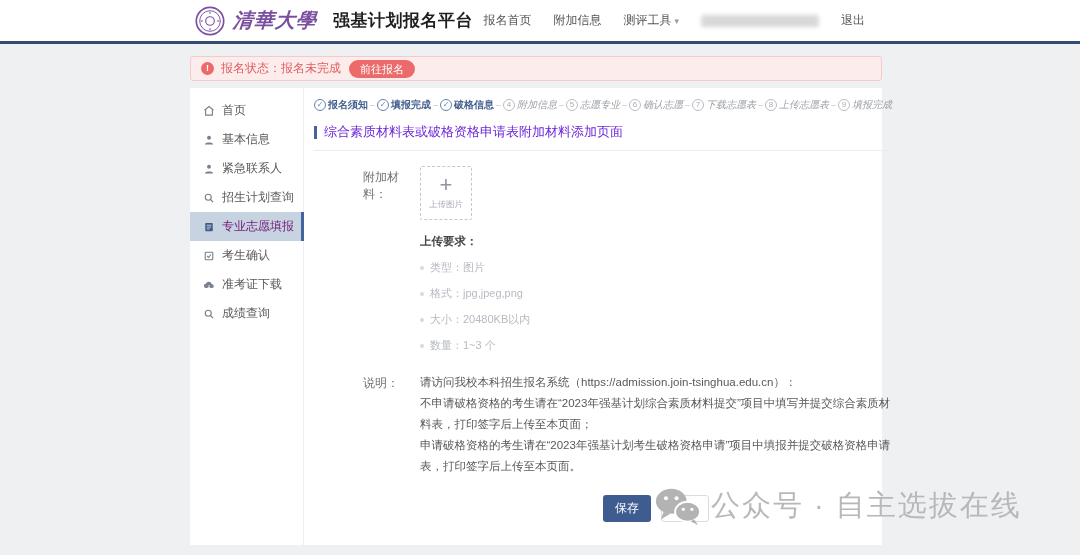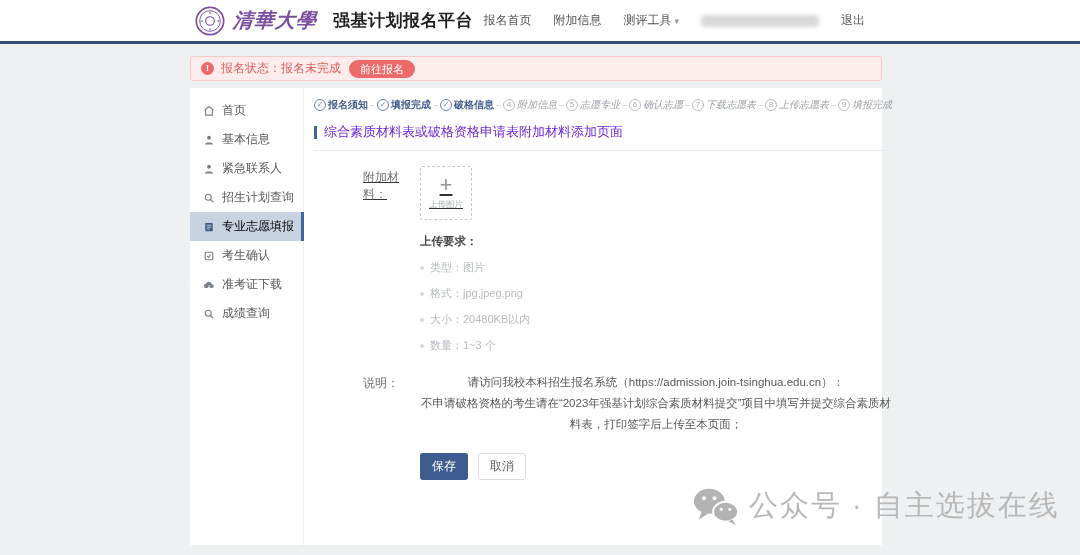--- a/index.html
+++ b/index.html
@@ -58,21 +58,21 @@
   }
 
   
   .sidebar { width:114px; border-right:1px solid #ebeef2; padding-top:8px; flex:0 0 114px; }
   .side-item {
     height:29px; display:flex; align-items:center; gap:7px;
     padding-left:13px; font-size:12px; color:#595959; cursor:pointer; white-space:nowrap;
   }
   .side-item svg { width:12px; height:12px; flex:0 0 12px; }
   .side-item.active {
-    background:#c8d3e2; border-right:3px solid #44659c; margin-right:-1px; color:#000000;
+    background:#c8d3e2; border-right:3px solid #44659c; margin-right:-1px; color:#701a75;
   }
 
   
   .main { flex:1; padding:8px 8px 0 10px; position:relative; }
 
   
   .steps { display:flex; align-items:center; white-space:nowrap; margin-top:2px; }
   .step { display:flex; align-items:center; gap:2px; }
   .step-circle {
     width:12px; height:12px; border-radius:50%; border:1px solid;
@@ -85,51 +85,51 @@
   .step.pending .step-label { color:#9ca1a8;font-style:italic; }
   .step-line { width:5px; height:1px; background:#d9d9d9; margin:0 2px; flex:0 0 5px; }
 
   
   .title-row { display:flex; align-items:center; margin-top:11px; }
   .title-bar { width:3px; height:13px; background:#44659c; margin-right:7px; }
   .page-title { font-size:13px; color:#6d28d9; }
   .title-divider { border-bottom:1px solid #ececec; margin-top:9px; }
 
   
-  .form-row { display:flex; margin-top:15px;text-decoration:underline; }
+  .form-row { display:flex; margin-top:15px; }
   .form-label { margin-left:49px; width:57px; font-size:12px; color:#707070; padding-top:3px; flex:0 0 57px; }
   .upload-box {
     width:52px; height:54px; border:1px dashed #c3c7ce; border-radius:2px;
     display:flex; flex-direction:column; align-items:center; justify-content:center;
     cursor:pointer; background:#fff;
   }
   .upload-plus { font-size:22px; line-height:20px; color:#8f959e; font-weight:300; }
   .upload-text { font-size:8.5px; color:#aab0b8; margin-top:4px; }
 
   .req-title { margin:14px 0 0 106px; font-size:11.5px; font-weight:bold; color:#444; }
   .req-item { margin:11px 0 0 106px; font-size:11px; color:#b6bac1; display:flex; align-items:center; }
   .req-bullet { width:4px; height:4px; border-radius:50%; background:#d7dadf; margin-right:6px; flex:0 0 4px; }
 
   .notes-row { display:flex; margin-top:19px; }
-  .notes-body { flex:1;text-align:center; }
+  .notes-body { flex:1; }
   .note-line { font-size:11.5px; color:#595959; line-height:21px; }
 
-  .btn-row { margin:18px 0 12px 106px; display:flex; gap:10px; }
+  .btn-row { margin:18px 0 12px 106px; display:flex; gap:10px;justify-content:center; }
   .btn-save {
     background:#3e5c8f; color:#fff; font-size:12px; padding:5px 12px;
     border:none; border-radius:3px; cursor:pointer;
   }
   .btn-cancel {
     background:#fff; color:#5f6368; font-size:12px; padding:4px 11px;
     border:1px solid #d9dce3; border-radius:3px; cursor:pointer;
   }
 
   
   .watermark {
-    position:absolute; left:693px; top:486px; display:flex; align-items:center; gap:10px;
+    position:absolute; left:655px; top:486px; display:flex; align-items:center; gap:10px;
     pointer-events:none;
   }
   .watermark svg { width:46px; height:40px; }
   .watermark-text { font-size:29px; color:#b8b8b8; letter-spacing:2px; white-space:nowrap; }
 </style>
 </head>
 <body>
 
 <div class="header">
   <div class="logo-group">
@@ -302,20 +302,21 @@
     <div class="req-item">
         <span class="req-bullet"></span>
         <span>数量：1~3 个</span>
       </div>
 
     <div class="notes-row">
       <span class="form-label">说明：</span>
       <div class="notes-body">
         <div class="note-line">请访问我校本科招生报名系统（https://admission.join-tsinghua.edu.cn）：</div>
         <div class="note-line">不申请破格资格的考生请在“2023年强基计划综合素质材料提交”项目中填写并提交综合素质材料表，打印签字后上传至本页面；</div>
+        <div class="note-line">申请破格资格的考生请在“2023年强基计划考生破格资格申请”项目中填报并提交破格资格申请表，打印签字后上传至本页面。</div>
       </div>
     </div>
 
     <div class="btn-row">
       <button class="btn-save">保存</button>
       <button class="btn-cancel">取消</button>
     </div>
 
   </div>
 </div>

